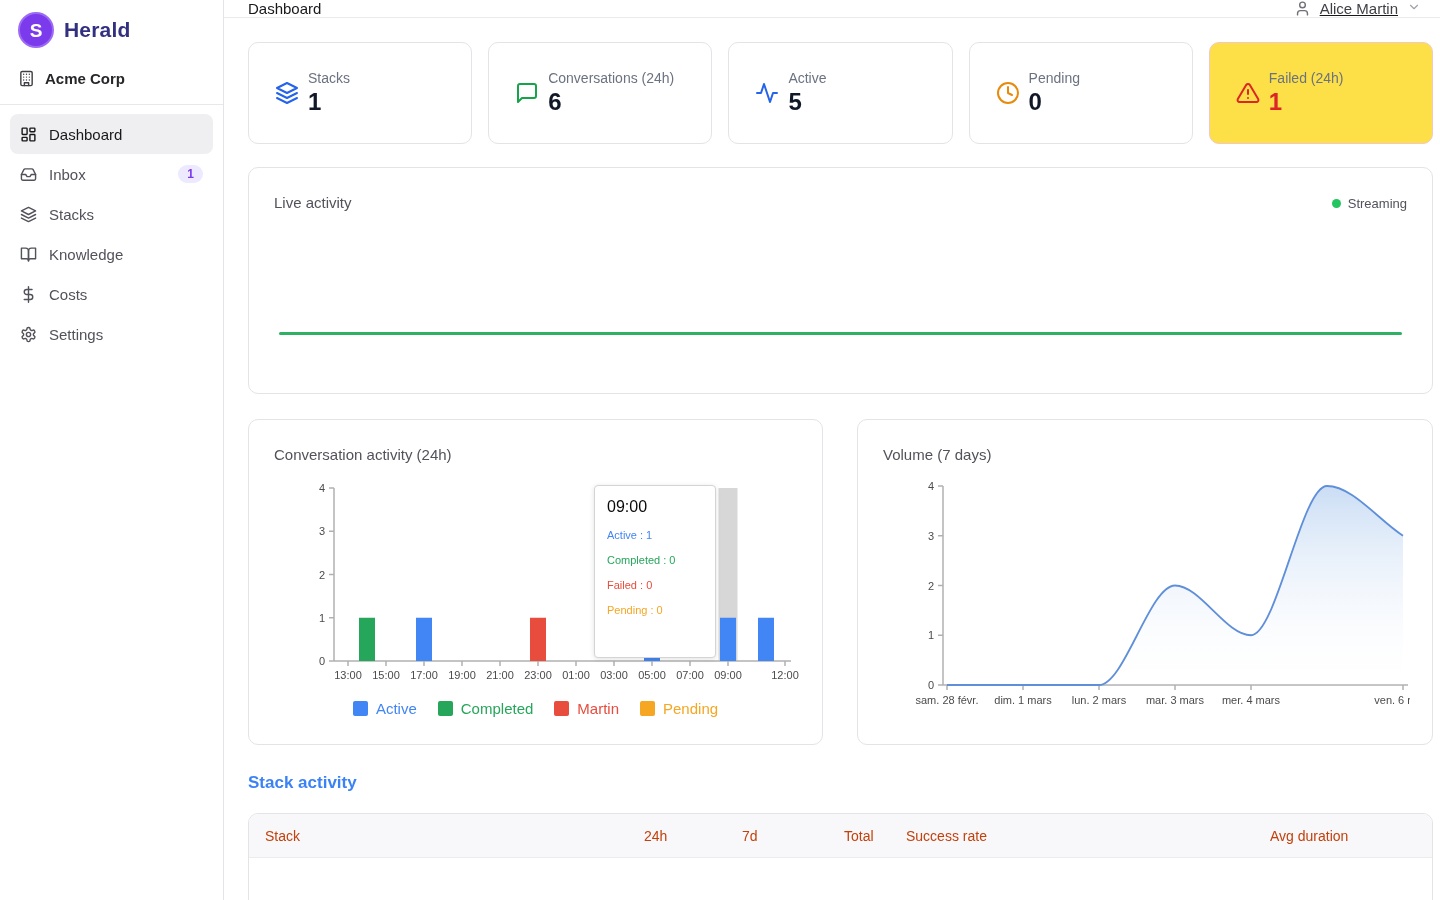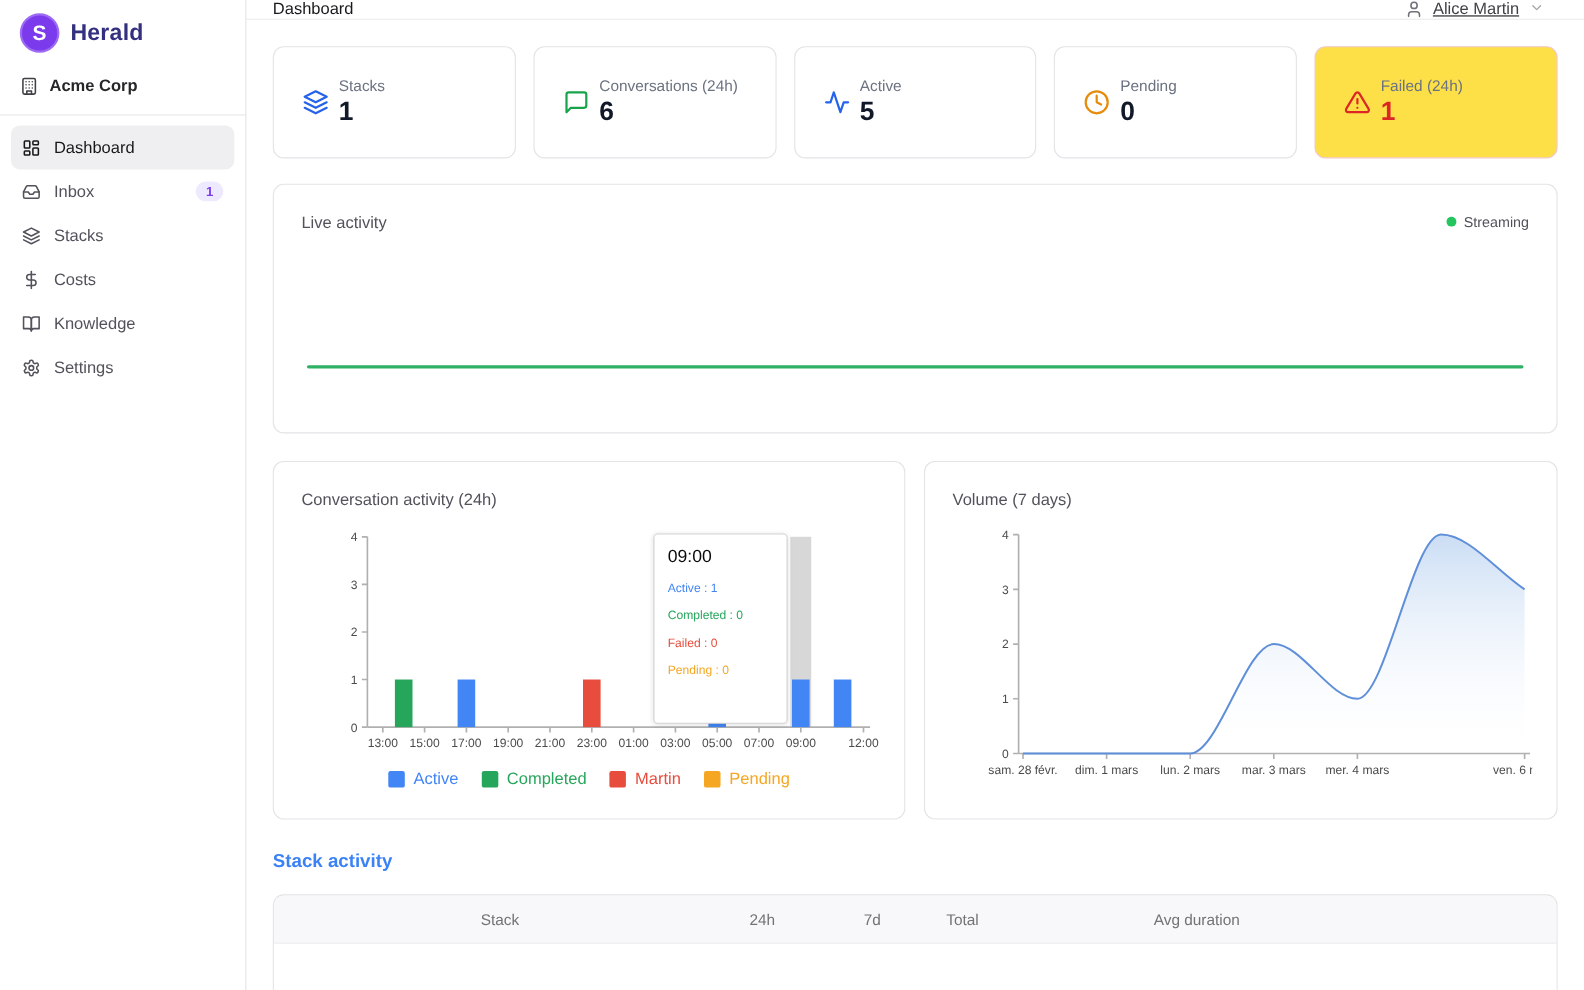--- a/index.html
+++ b/index.html
@@ -44,27 +44,27 @@
                display:flex; align-items:center; gap:9px; padding-left:26px; }
   .stat-card.danger { background:#fde047; border-color:#f2c7c7; }
   .stat-icon { width:24px; height:24px; flex:0 0 24px; }
   .stat-label { font-size:14px; color:#6b7280; margin-bottom:3px; }
   .stat-value { font-size:24px; font-weight:700; color:#111827; line-height:1.1; }
   .stat-card.danger .stat-value { color:#dc2626; }
 
   
   .card { border:1px solid #e4e4e7; border-radius:10px; background:#fff; position:relative; }
   .live-card { height:227px; margin-top:23px; }
-  .card-head { display:flex; align-items:flex-start; justify-content:space-between; padding:26px 25px 0 25px; }
+  .card-head { display:flex; align-items:flex-end; justify-content:space-between; padding:26px 25px 0 25px; }
   .card-title { font-size:15px; color:#52525b; }
   .streaming { display:flex; align-items:center; gap:7px; font-size:13px; color:#52525b; }
   .stream-dot { width:9px; height:9px; border-radius:50%; }
   .live-line { position:absolute; left:30px; right:30px; top:164px; height:2.5px; border-radius:2px; }
 
-  .charts-row { display:grid; grid-template-columns:575px 576px; gap:17px; margin-top:25px; }
+  .charts-row { display:grid; grid-template-columns:575px 576px; gap:34px; margin-top:25px; }
   .chart-card { height:326px; }
   .chart-card .card-title { position:absolute; left:25px; top:26px; }
   .chart-svg { position:absolute; left:24px; top:55px; }
   text.axis-lb { font-size:11px; fill:#4b4b4b; font-family:"Liberation Sans",sans-serif; }
 
   .tooltip { position:absolute; left:345px; top:65px; width:122px; height:173px; background:#fff;
              border:1px solid #d4d4d4; border-radius:4px; box-shadow:0 1px 5px rgba(0,0,0,.12);
              padding:12px 12px; z-index:5; }
   .tt-title { font-size:16px; color:#0a0a0a; margin-bottom:13px; }
   .tt-row { font-size:11px; margin-bottom:13px; white-space:nowrap; }
@@ -72,21 +72,21 @@
   .legend { position:absolute; left:0; right:0; bottom:27px; display:flex; justify-content:center;
             gap:21px; align-items:center; }
   .legend-item { display:flex; align-items:center; gap:8px; font-size:15px; font-weight:500; }
   .legend-swatch { width:15px; height:15px; border-radius:2px; }
 
   
   .section-h2 { font-size:17px; font-weight:700; color:#3b82f6; margin:28px 0 0 0; }
   .stack-table { margin-top:20px; border:1px solid #e4e4e7; border-radius:10px 10px 0 0; overflow:hidden; background:#fff; }
   .thead { display:grid; grid-template-columns:379px 98px 102px 62px 364px 1fr; padding-left:16px;
            height:44px; align-items:center; background:#f8f8fa; border-bottom:1px solid #ececee; }
-  .th { font-size:14px; font-weight:500; color:#737373;text-align:center; }
+  .th { font-size:14px; font-weight:500; color:#c2410c; }
   .trow-empty { height:60px; background:#fff; }
 
   .icon svg, .stat-icon svg, .u-icon svg, .chev svg, .legend-swatch svg { display:block; width:100%; height:100%; }
 </style>
 </head>
 <body>
 
 <div class="app">
 
   <aside class="sidebar">
@@ -143,34 +143,34 @@
               <polygon points="12 2 2 7 12 12 22 7 12 2"></polygon>
               <polyline points="2 12 12 17 22 12"></polyline>
               <polyline points="2 17 12 22 22 17"></polyline>
             </svg>
           </span>
           <span>Stacks</span>
         </div>
         <div class="nav-item">
           <span class="icon">
             <svg viewBox="0 0 24 24" fill="none" stroke="currentColor" stroke-width="2" stroke-linecap="round" stroke-linejoin="round">
+              <path d="M2 3h6a4 4 0 0 1 4 4v14a3 3 0 0 0-3-3H2z"></path>
+              <path d="M22 3h-6a4 4 0 0 0-4 4v14a3 3 0 0 1 3-3h7z"></path>
+            </svg>
+          </span>
+          <span>Knowledge</span>
+        </div>
+        <div class="nav-item">
+          <span class="icon">
+            <svg viewBox="0 0 24 24" fill="none" stroke="currentColor" stroke-width="2" stroke-linecap="round" stroke-linejoin="round">
               <line x1="12" y1="1" x2="12" y2="23"></line>
               <path d="M17 5H9.5a3.5 3.5 0 0 0 0 7h5a3.5 3.5 0 0 1 0 7H6"></path>
             </svg>
           </span>
           <span>Costs</span>
-        </div>
-        <div class="nav-item">
-          <span class="icon">
-            <svg viewBox="0 0 24 24" fill="none" stroke="currentColor" stroke-width="2" stroke-linecap="round" stroke-linejoin="round">
-              <path d="M2 3h6a4 4 0 0 1 4 4v14a3 3 0 0 0-3-3H2z"></path>
-              <path d="M22 3h-6a4 4 0 0 0-4 4v14a3 3 0 0 1 3-3h7z"></path>
-            </svg>
-          </span>
-          <span>Knowledge</span>
         </div>
         <div class="nav-item">
           <span class="icon">
             <svg viewBox="0 0 24 24" fill="none" stroke="currentColor" stroke-width="2" stroke-linecap="round" stroke-linejoin="round">
               <path d="M12.22 2h-.44a2 2 0 0 0-2 2v.18a2 2 0 0 1-1 1.73l-.43.25a2 2 0 0 1-2 0l-.15-.08a2 2 0 0 0-2.73.73l-.22.38a2 2 0 0 0 .73 2.73l.15.1a2 2 0 0 1 1 1.72v.51a2 2 0 0 1-1 1.74l-.15.09a2 2 0 0 0-.73 2.73l.22.38a2 2 0 0 0 2.73.73l.15-.08a2 2 0 0 1 2 0l.43.25a2 2 0 0 1 1 1.73V20a2 2 0 0 0 2 2h.44a2 2 0 0 0 2-2v-.18a2 2 0 0 1 1-1.73l.43-.25a2 2 0 0 1 2 0l.15.08a2 2 0 0 0 2.73-.73l.22-.39a2 2 0 0 0-.73-2.73l-.15-.08a2 2 0 0 1-1-1.74v-.5a2 2 0 0 1 1-1.74l.15-.09a2 2 0 0 0 .73-2.73l-.22-.38a2 2 0 0 0-2.73-.73l-.15.08a2 2 0 0 1-2 0l-.43-.25a2 2 0 0 1-1-1.73V4a2 2 0 0 0-2-2z"></path>
               <circle cx="12" cy="12" r="3"></circle>
             </svg>
           </span>
           <span>Settings</span>
         </div>
@@ -386,20 +386,21 @@
       </div>
 
       <h2 class="section-h2">Stack activity</h2>
 
       <div class="stack-table">
         <div class="thead" id="stack-thead">
             <div class="th">Stack</div>
             <div class="th">24h</div>
             <div class="th">7d</div>
             <div class="th">Total</div>
+            <div class="th">Success rate</div>
             <div class="th">Avg duration</div>
           </div>
         <div class="trow-empty"></div>
       </div>
 
     </div>
   </div>
 </div>
 
 </body></html>

